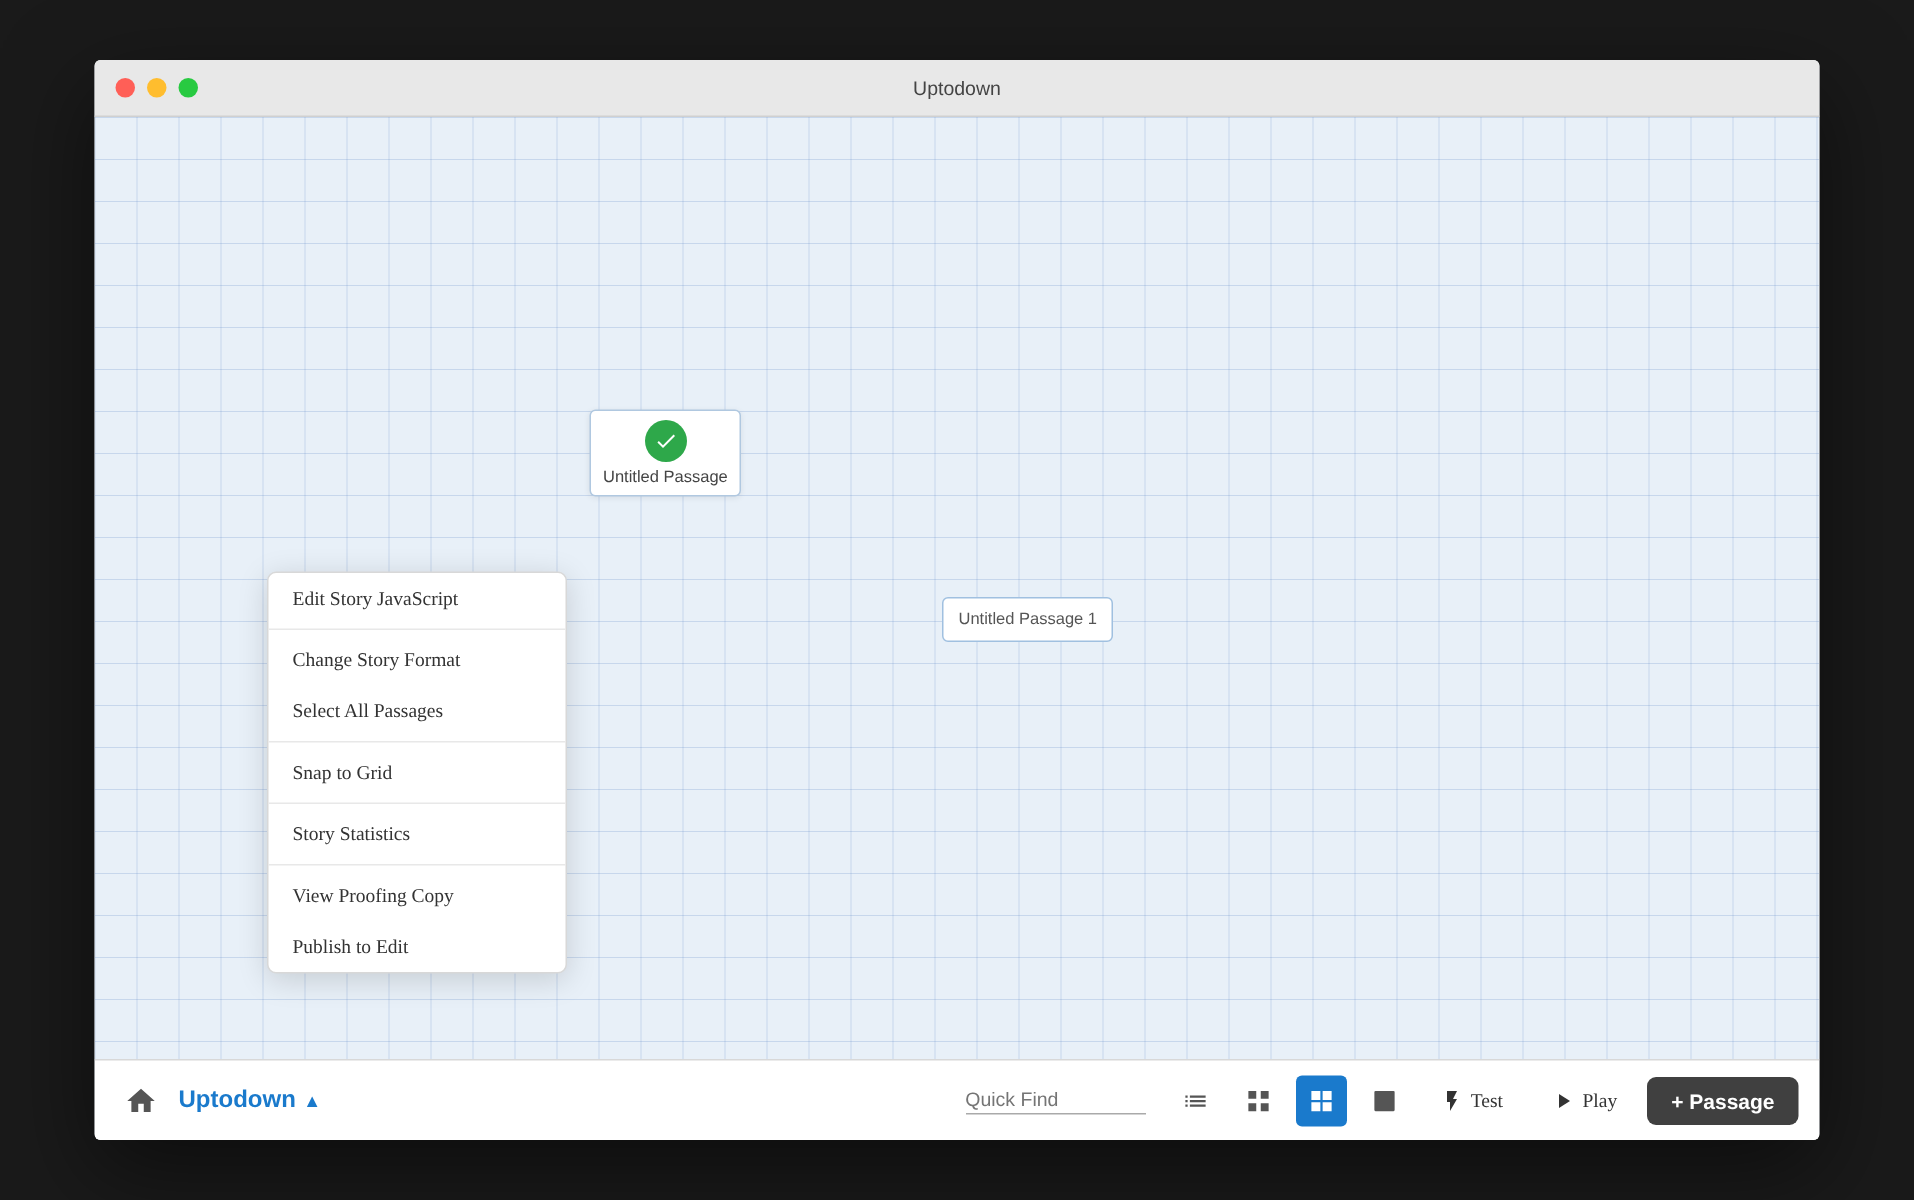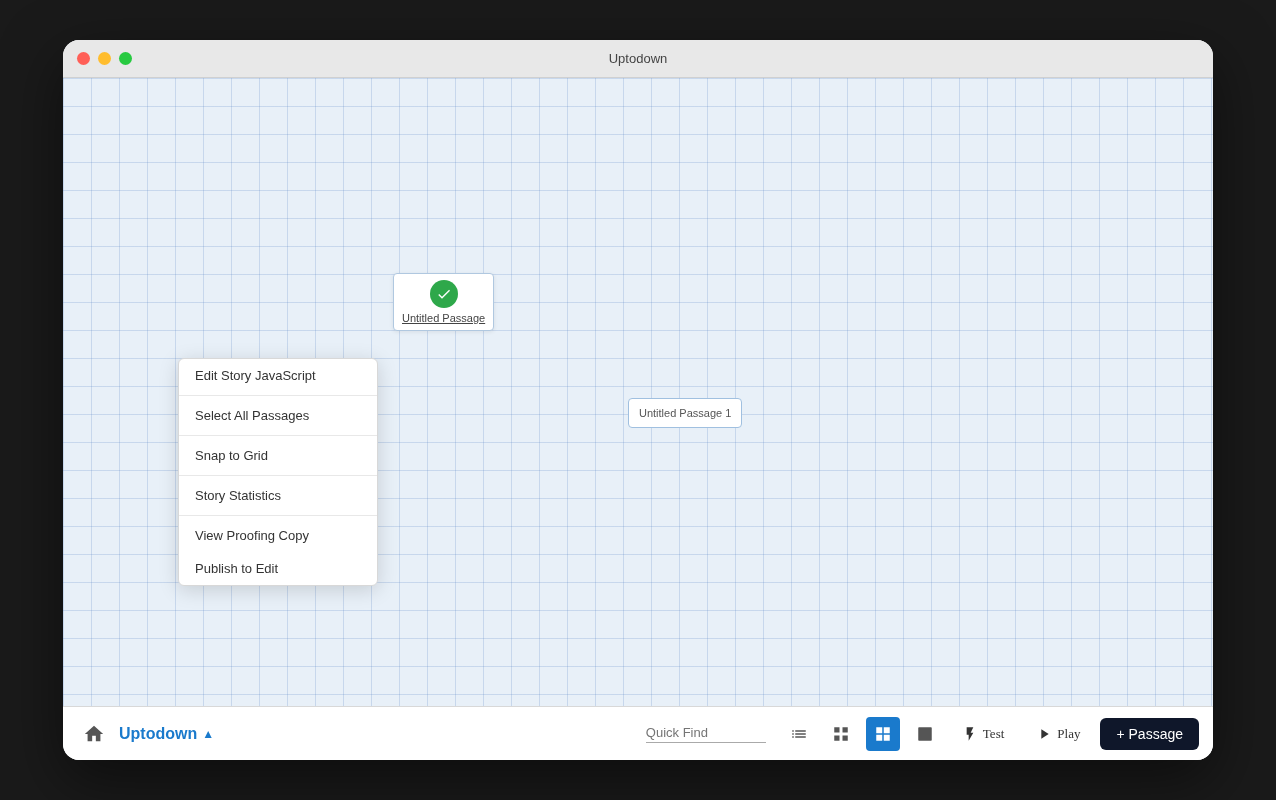--- a/index.html
+++ b/index.html
@@ -10,21 +10,21 @@
       align-items: center;
       width: 1276px;
       height: 800px;
       font-family: -apple-system, BlinkMacSystemFont, 'Segoe UI', sans-serif;
     }
 
     .window {
       width: 1150px;
       height: 720px;
       background: #f0f4f8;
-      border-radius: 16px;
+      border-radius: 4px;
       overflow: hidden;
       display: flex;
       flex-direction: column;
       box-shadow: 0 20px 60px rgba(0,0,0,0.5);
     }
 
     .titlebar {
       background: #e8e8e8;
       height: 38px;
       display: flex;
@@ -122,28 +122,29 @@
       font-size: 11px;
       color: #555;
       min-width: 75px;
       cursor: pointer;
     }
 
     
     .context-menu {
       position: absolute;
       left: 115px;
-      top: 280px;
+      top: 303px;
       background: white;
       border: 1px solid #d8d8d8;
       border-radius: 6px;
       box-shadow: 0 4px 20px rgba(0,0,0,0.15);
       width: 200px;
       z-index: 100;
       overflow: hidden;
+      font-family: Liberation Serif, serif;
     }
 
     .context-menu-item {
       padding: 9px 16px;
       font-size: 13px;
       color: #333;
       cursor: pointer;
       border-bottom: none;
     }
 
@@ -247,27 +248,27 @@
       color: #333;
       font-family: Liberation Serif, serif;
     }
 
     .toolbar-text-btn svg {
       width: 16px;
       height: 16px;
     }
 
     .add-passage-btn {
-      background: #0f172a;
+      background: #404040;
       color: white;
       border: none;
       border-radius: 6px;
       padding: 8px 16px;
       font-size: 14px;
-      font-weight: 400;
+      font-weight: 700;
       cursor: pointer;
       display: flex;
       align-items: center;
       gap: 5px;
     }
   </style>
 </head>
 <body>
 
 <div class="window">
@@ -278,36 +279,37 @@
       <div class="traffic-light tl-minimize"></div>
       <div class="traffic-light tl-maximize"></div>
     </div>
     <div class="titlebar-title">Uptodown</div>
   </div>
 
   <div class="main-area">
 
     <div class="canvas-area">
 
-      <div class="passage-node start-node" style="left: 330px; top: 195px; text-decoration: underline;">
+      <div class="passage-node start-node" style="left: 330px; top: 195px;">
         <div class="passage-icon">
           <svg viewBox="0 0 24 24">
             <path d="M9 16.17L4.83 12l-1.42 1.41L9 19 21 7l-1.41-1.41L9 16.17z"></path>
           </svg>
         </div>
         <div>Untitled Passage</div>
       </div>
 
       <div class="passage-node-plain" style="left: 565px; top: 320px;">
         <div>Untitled Passage 1</div>
       </div>
 
       <div class="context-menu">
         <div class="context-menu-item">Edit Story JavaScript</div>
         <div class="context-menu-divider"></div>
+        <div class="context-menu-item">Change Story Format</div>
         <div class="context-menu-item">Select All Passages</div>
         <div class="context-menu-divider"></div>
         <div class="context-menu-item">Snap to Grid</div>
         <div class="context-menu-divider"></div>
         <div class="context-menu-item">Story Statistics</div>
         <div class="context-menu-divider"></div>
         <div class="context-menu-item">View Proofing Copy</div>
         <div class="context-menu-item">Publish to Edit</div>
       </div>
 

